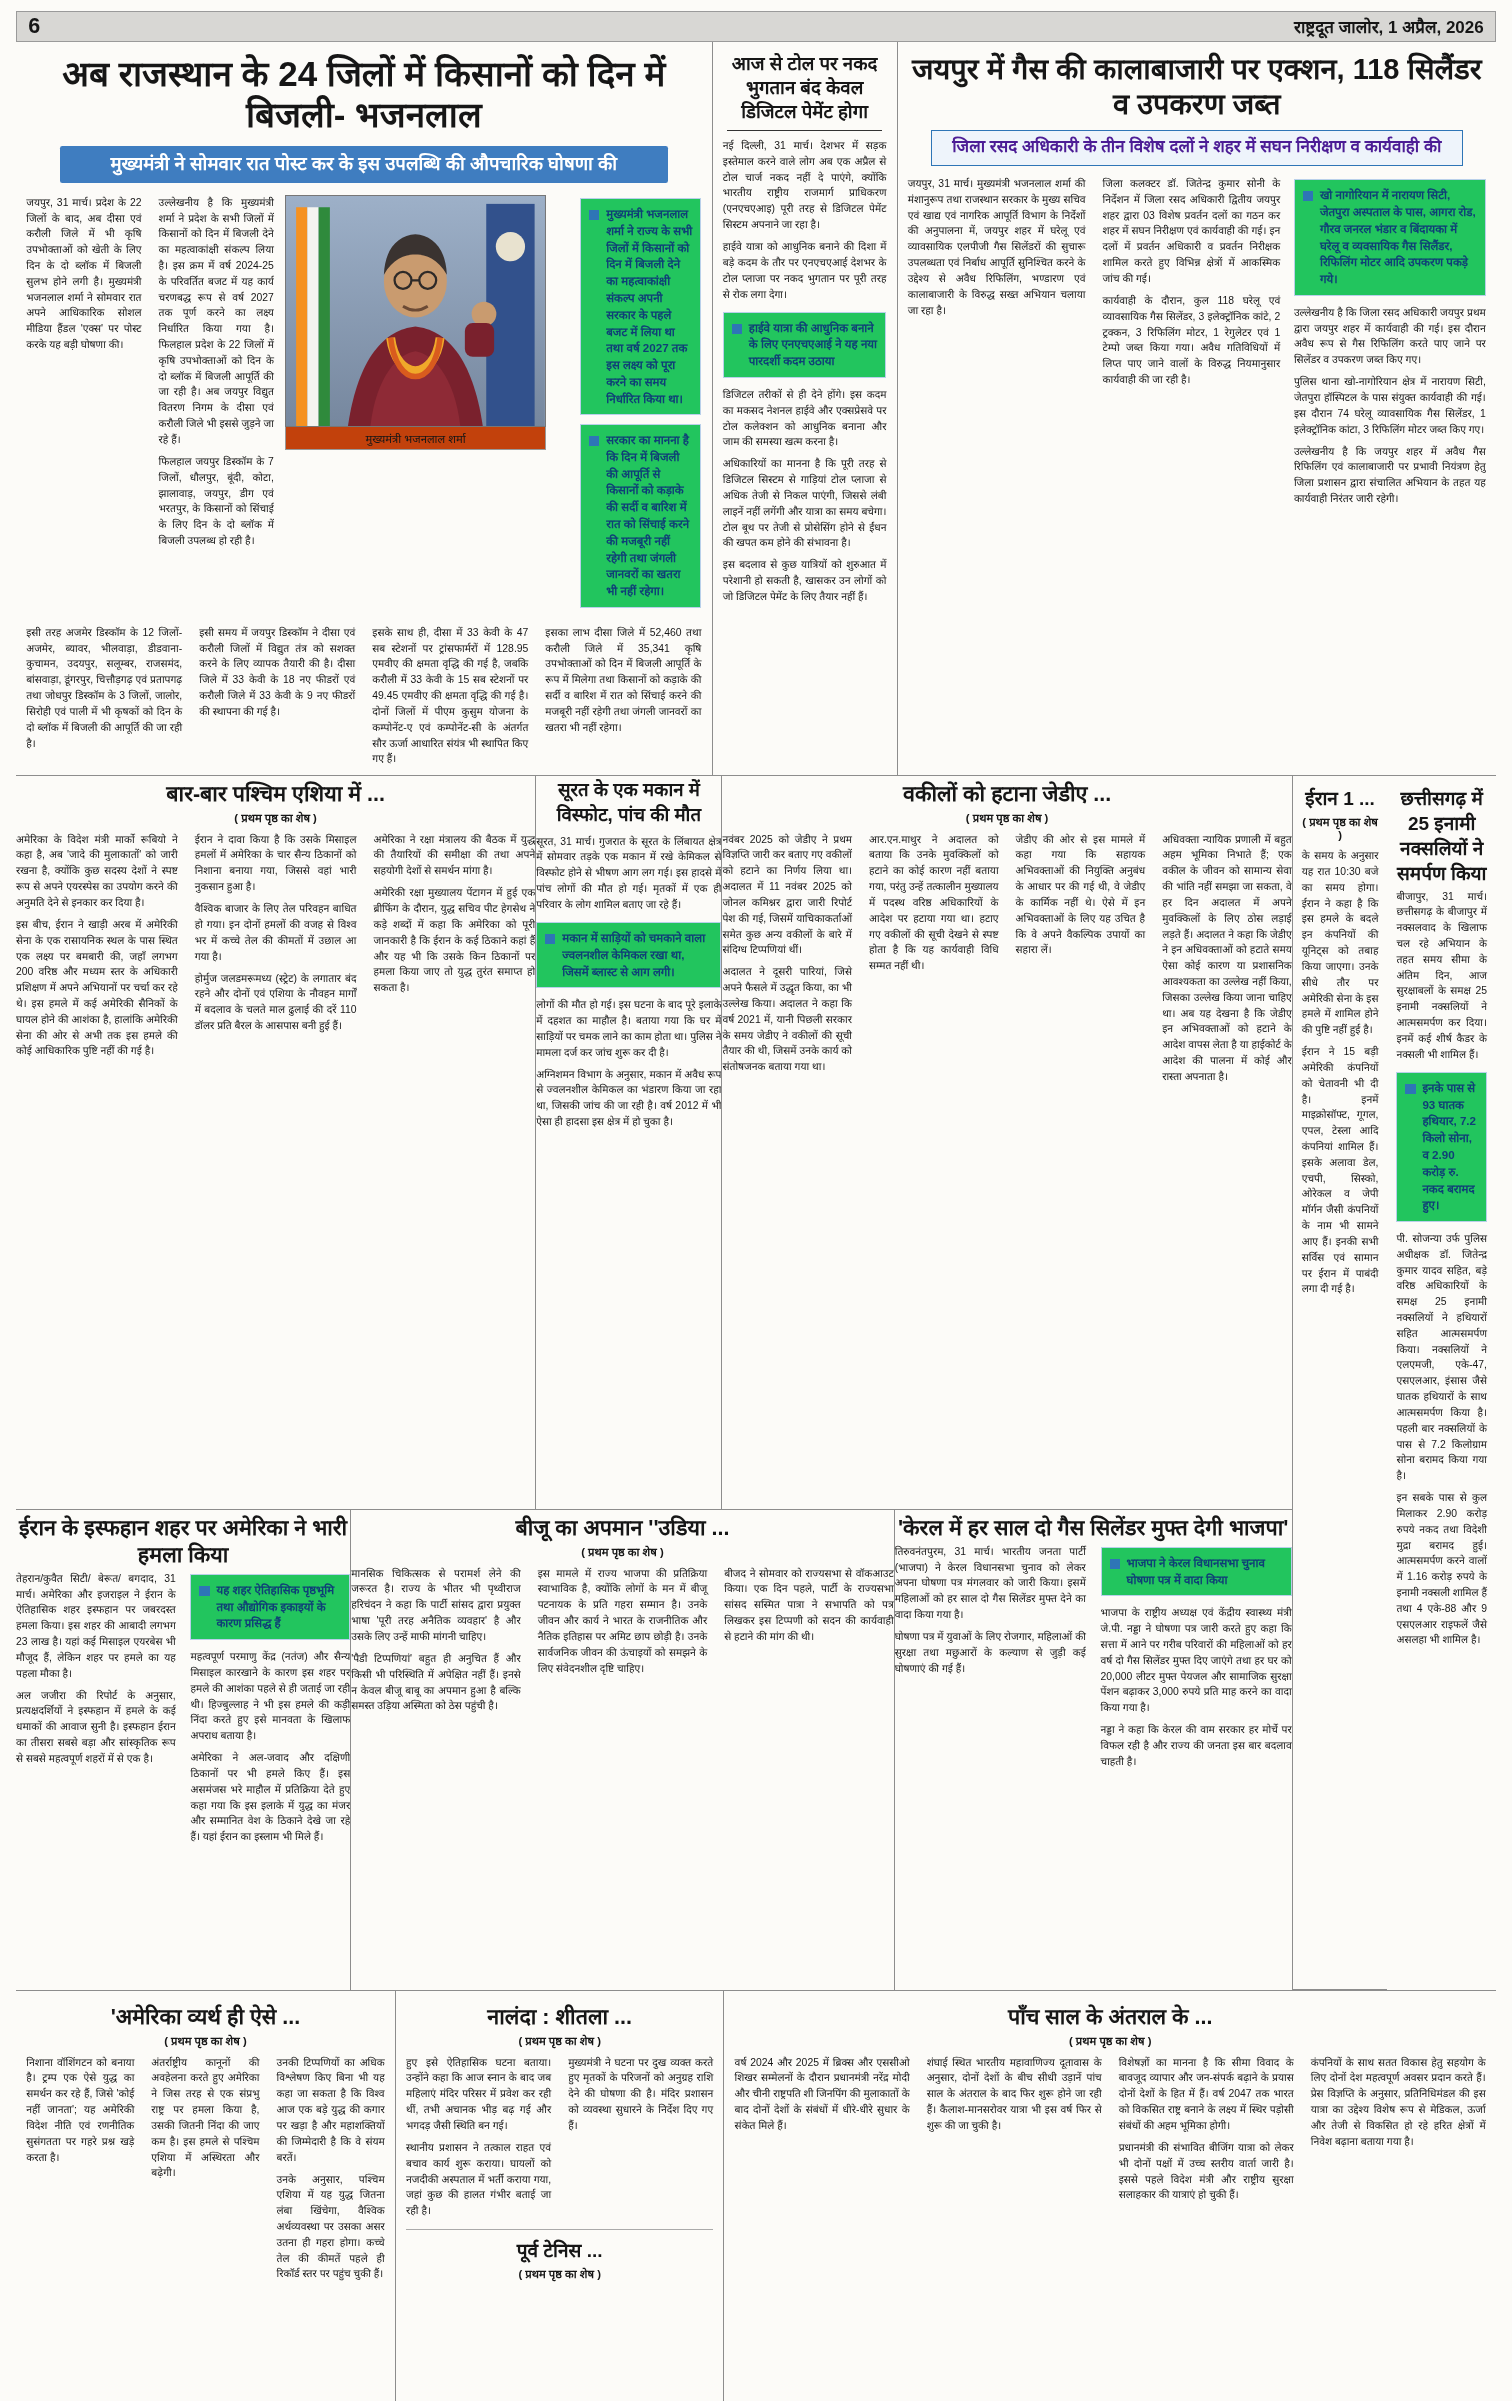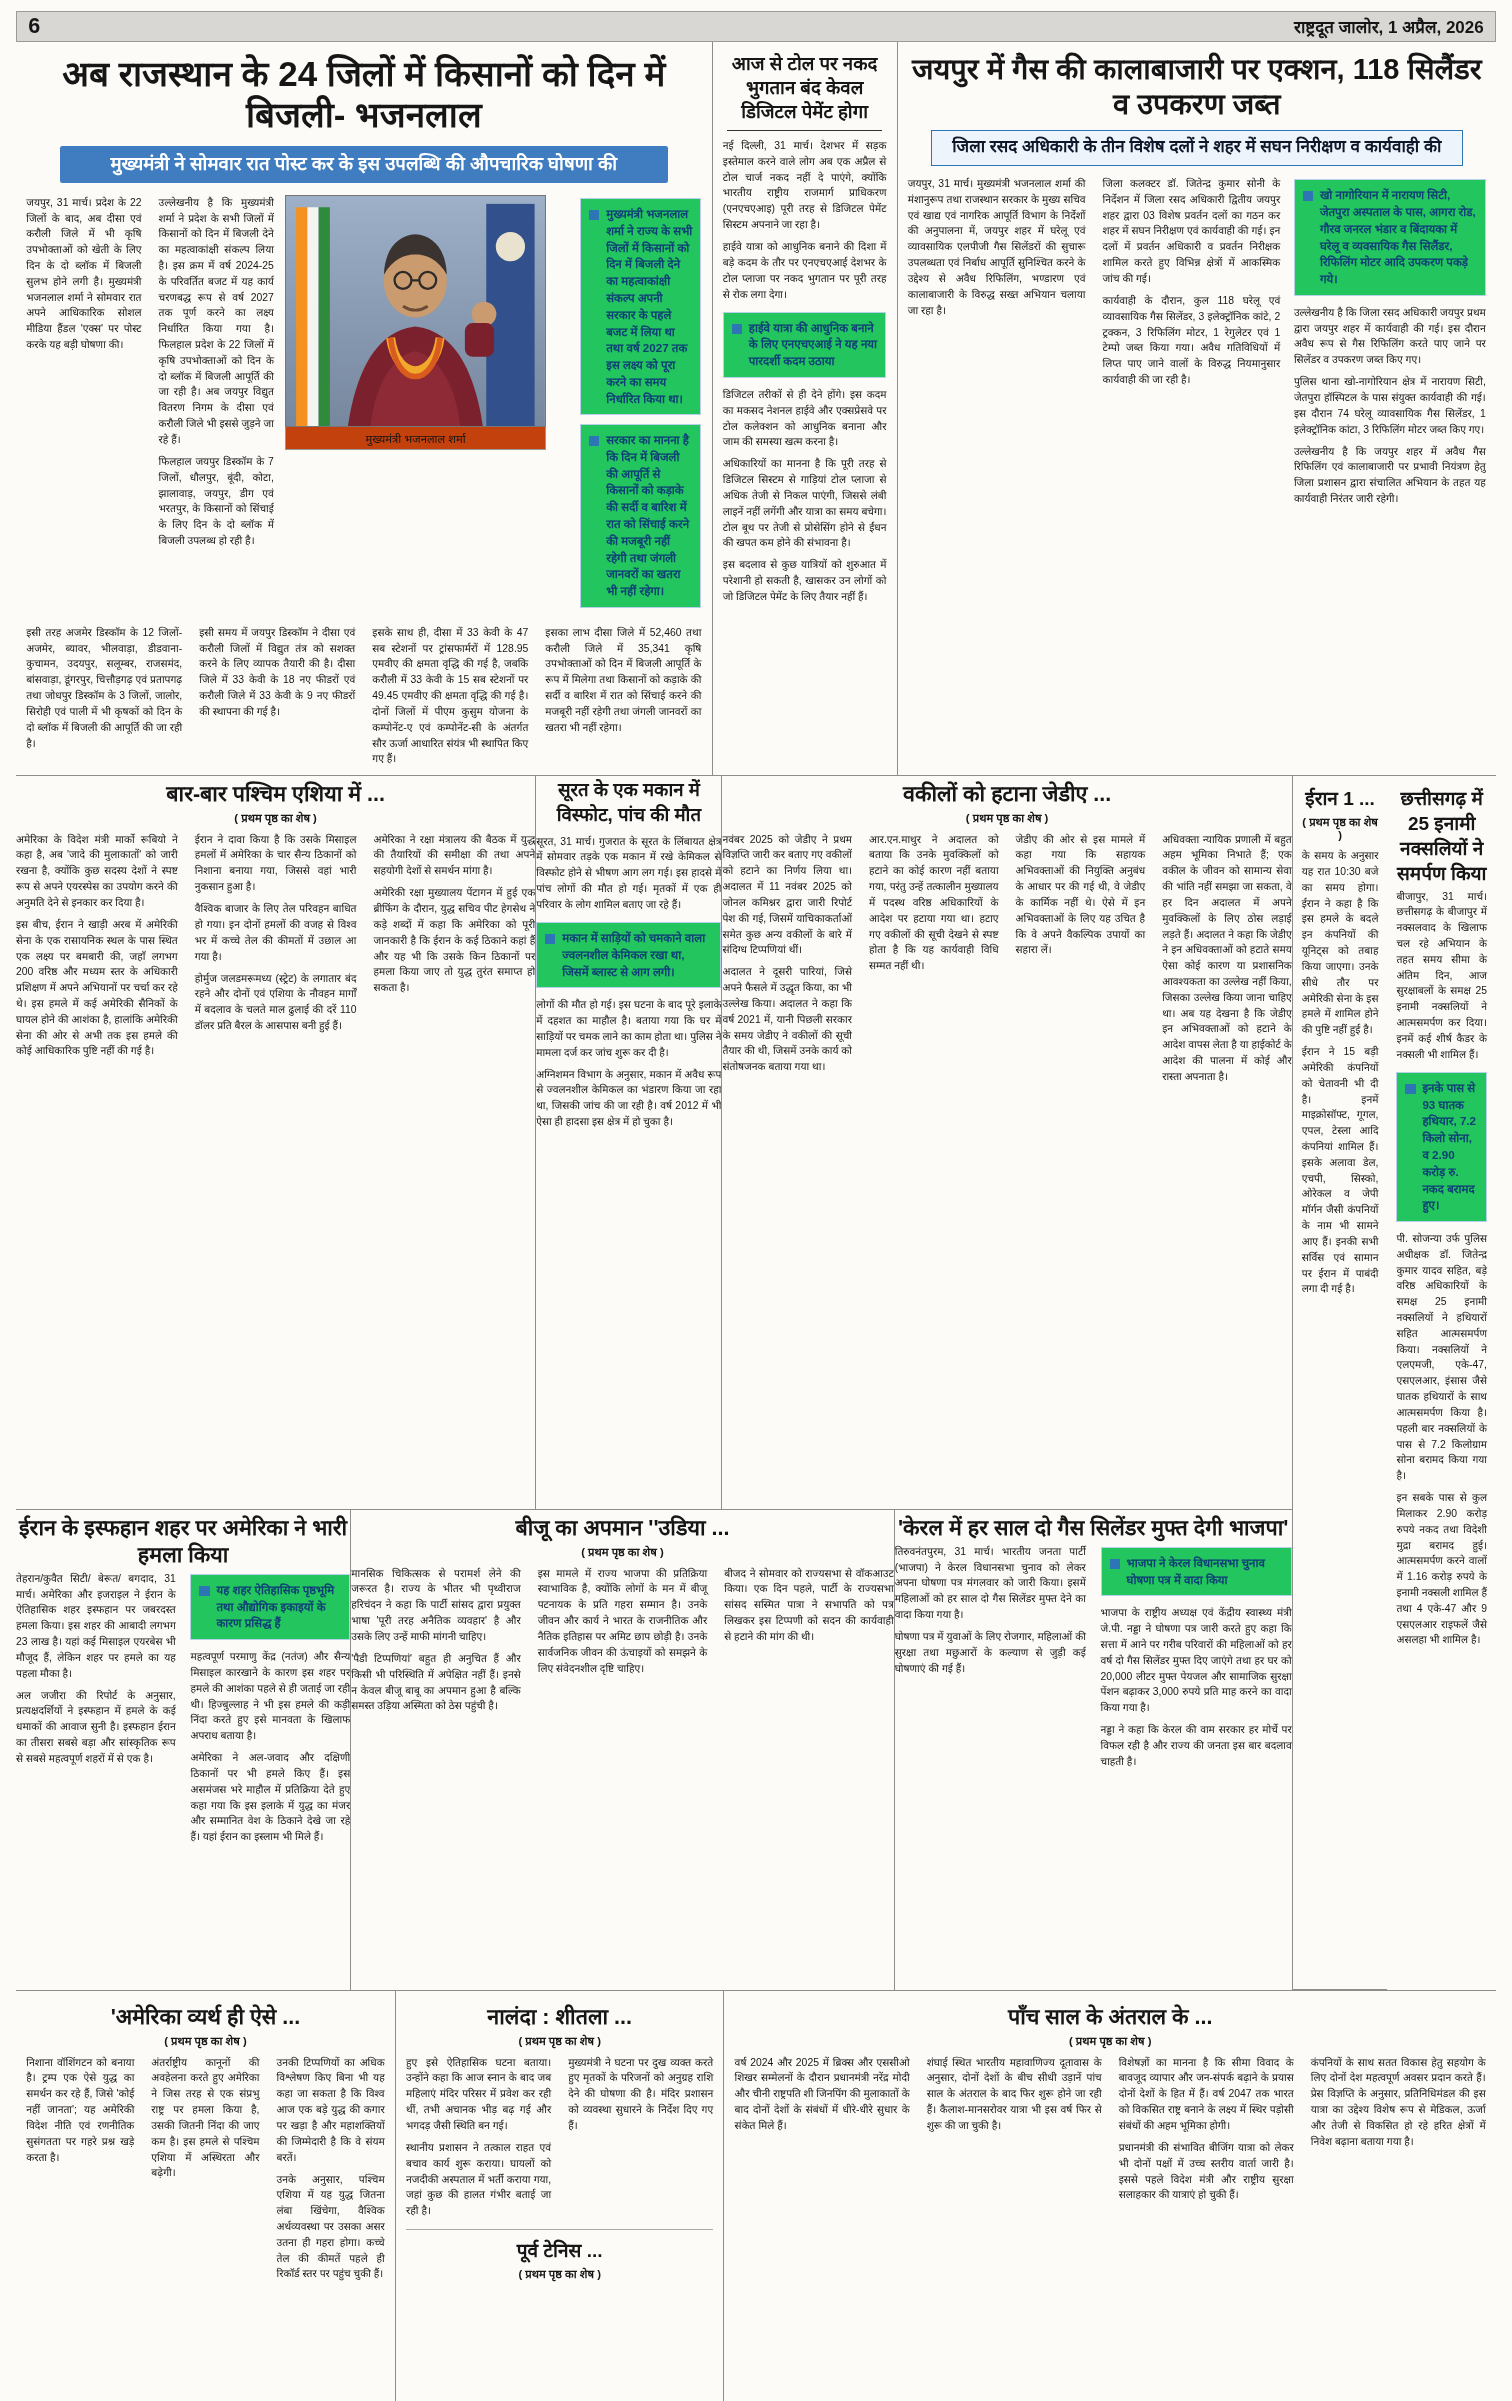--- a/index.html
+++ b/index.html
@@ -19,21 +19,21 @@
 
   
   .headline-xl{font-size:35px;line-height:1.16;font-weight:bold;text-align:center;margin:4.5px 0 10.2px;}
   .headline-lg{font-size:29px;line-height:1.2;font-weight:bold;text-align:center;margin:2.3px 0 8px;}
   .headline-md{font-size:18.6px;line-height:1.3;font-weight:bold;text-align:center;margin:2.3px 4.5px 6.8px;}
   .headline-sec{font-size:21.5px;line-height:1.25;font-weight:bold;text-align:center;margin:4.5px 0 2.3px;}
   .headline-rail{font-size:19px;line-height:1.3;font-weight:bold;text-align:center;margin:4.5px 0 2.3px;}
   .cont{font-size:11.3px;font-weight:bold;text-align:center;margin-bottom:6.8px;}
 
   .subhead-blue{display:block;margin:0 auto 11.3px;background:#3f7dc0;color:#ffffff;font-size:18.6px;font-weight:bold;text-align:center;padding:6.8px 16px;max-width:90%;border-radius:2.3px;line-height:1.3;}
-  .subhead-outline{display:block;margin:0 auto 10.2px;background:#eef4fb;color:#0f172a;border:1.1px solid #2e75b6;font-size:17px;font-weight:bold;text-align:center;padding:5.6px 13.6px;max-width:92%;line-height:1.35;}
+  .subhead-outline{display:block;margin:0 auto 10.2px;background:#eef4fb;color:#4c1d95;border:1.1px solid #2e75b6;font-size:17px;font-weight:bold;text-align:center;padding:5.6px 13.6px;max-width:92%;line-height:1.35;}
 
   .body-p{font-size:10.4px;line-height:1.52;text-align:justify;margin-bottom:6.2px;break-inside:avoid-column;}
   .cols-1{column-count:1;}
   .cols-2{column-count:2;column-gap:17px;}
   .cols-3{column-count:3;column-gap:17px;}
   .cols-4{column-count:4;column-gap:17px;}
 
   .callout{background:#22c55e;border:0.6px solid #b9d0ea;padding:6.8px 8px;margin:3.4px 0 9px;display:flex;gap:6.8px;break-inside:avoid;}
   .callout .sq{flex:0 0 10.2px;width:10.2px;height:10.2px;background:#2e75b6;margin-top:4px;}
   .callout p{font-size:11.6px;font-weight:bold;color:#0f3f77;line-height:1.45;text-align:left;}
@@ -301,21 +301,21 @@
         <h2 class="headline-rail">छत्तीसगढ़ में 25 इनामी नक्सलियों ने समर्पण किया</h2>
         <div class="cols-1">
             <p class="body-p">बीजापुर, 31 मार्च। छत्तीसगढ़ के बीजापुर में नक्सलवाद के खिलाफ चल रहे अभियान के तहत समय सीमा के अंतिम दिन, आज सुरक्षाबलों के समक्ष 25 इनामी नक्सलियों ने आत्मसमर्पण कर दिया। इनमें कई शीर्ष कैडर के नक्सली भी शामिल हैं।</p>
           </div>
         <div class="callout">
           <span class="sq"></span>
           <p>इनके पास से 93 घातक हथियार, 7.2 किलो सोना, व 2.90 करोड़ रु. नकद बरामद हुए।</p>
         </div>
         <div class="cols-1">
             <p class="body-p">पी. सोजन्या उर्फ पुलिस अधीक्षक डॉ. जितेन्द्र कुमार यादव सहित, बड़े वरिष्ठ अधिकारियों के समक्ष 25 इनामी नक्सलियों ने हथियारों सहित आत्मसमर्पण किया। नक्सलियों ने एलएमजी, एके-47, एसएलआर, इंसास जैसे घातक हथियारों के साथ आत्मसमर्पण किया है। पहली बार नक्सलियों के पास से 7.2 किलोग्राम सोना बरामद किया गया है।</p>
-            <p class="body-p">इन सबके पास से कुल मिलाकर 2.90 करोड़ रुपये नकद तथा विदेशी मुद्रा बरामद हुई। आत्मसमर्पण करने वालों में 1.16 करोड़ रुपये के इनामी नक्सली शामिल हैं तथा 4 एके-47 और 9 एसएलआर राइफलें जैसे असलहा भी शामिल है।</p>
+            <p class="body-p">इन सबके पास से कुल मिलाकर 2.90 करोड़ रुपये नकद तथा विदेशी मुद्रा बरामद हुई। आत्मसमर्पण करने वालों में 1.16 करोड़ रुपये के इनामी नक्सली शामिल हैं तथा 4 एके-88 और 9 एसएलआर राइफलें जैसे असलहा भी शामिल है।</p>
           </div>
       </article>
     </aside>
   </div>
 
   <section class="zone zoneD">
     <article class="america">
       <h2 class="headline-sec">'अमेरिका व्यर्थ ही ऐसे ...</h2>
       <div class="cont">( प्रथम पृष्ठ का शेष )</div>
       <div class="cols-3">

